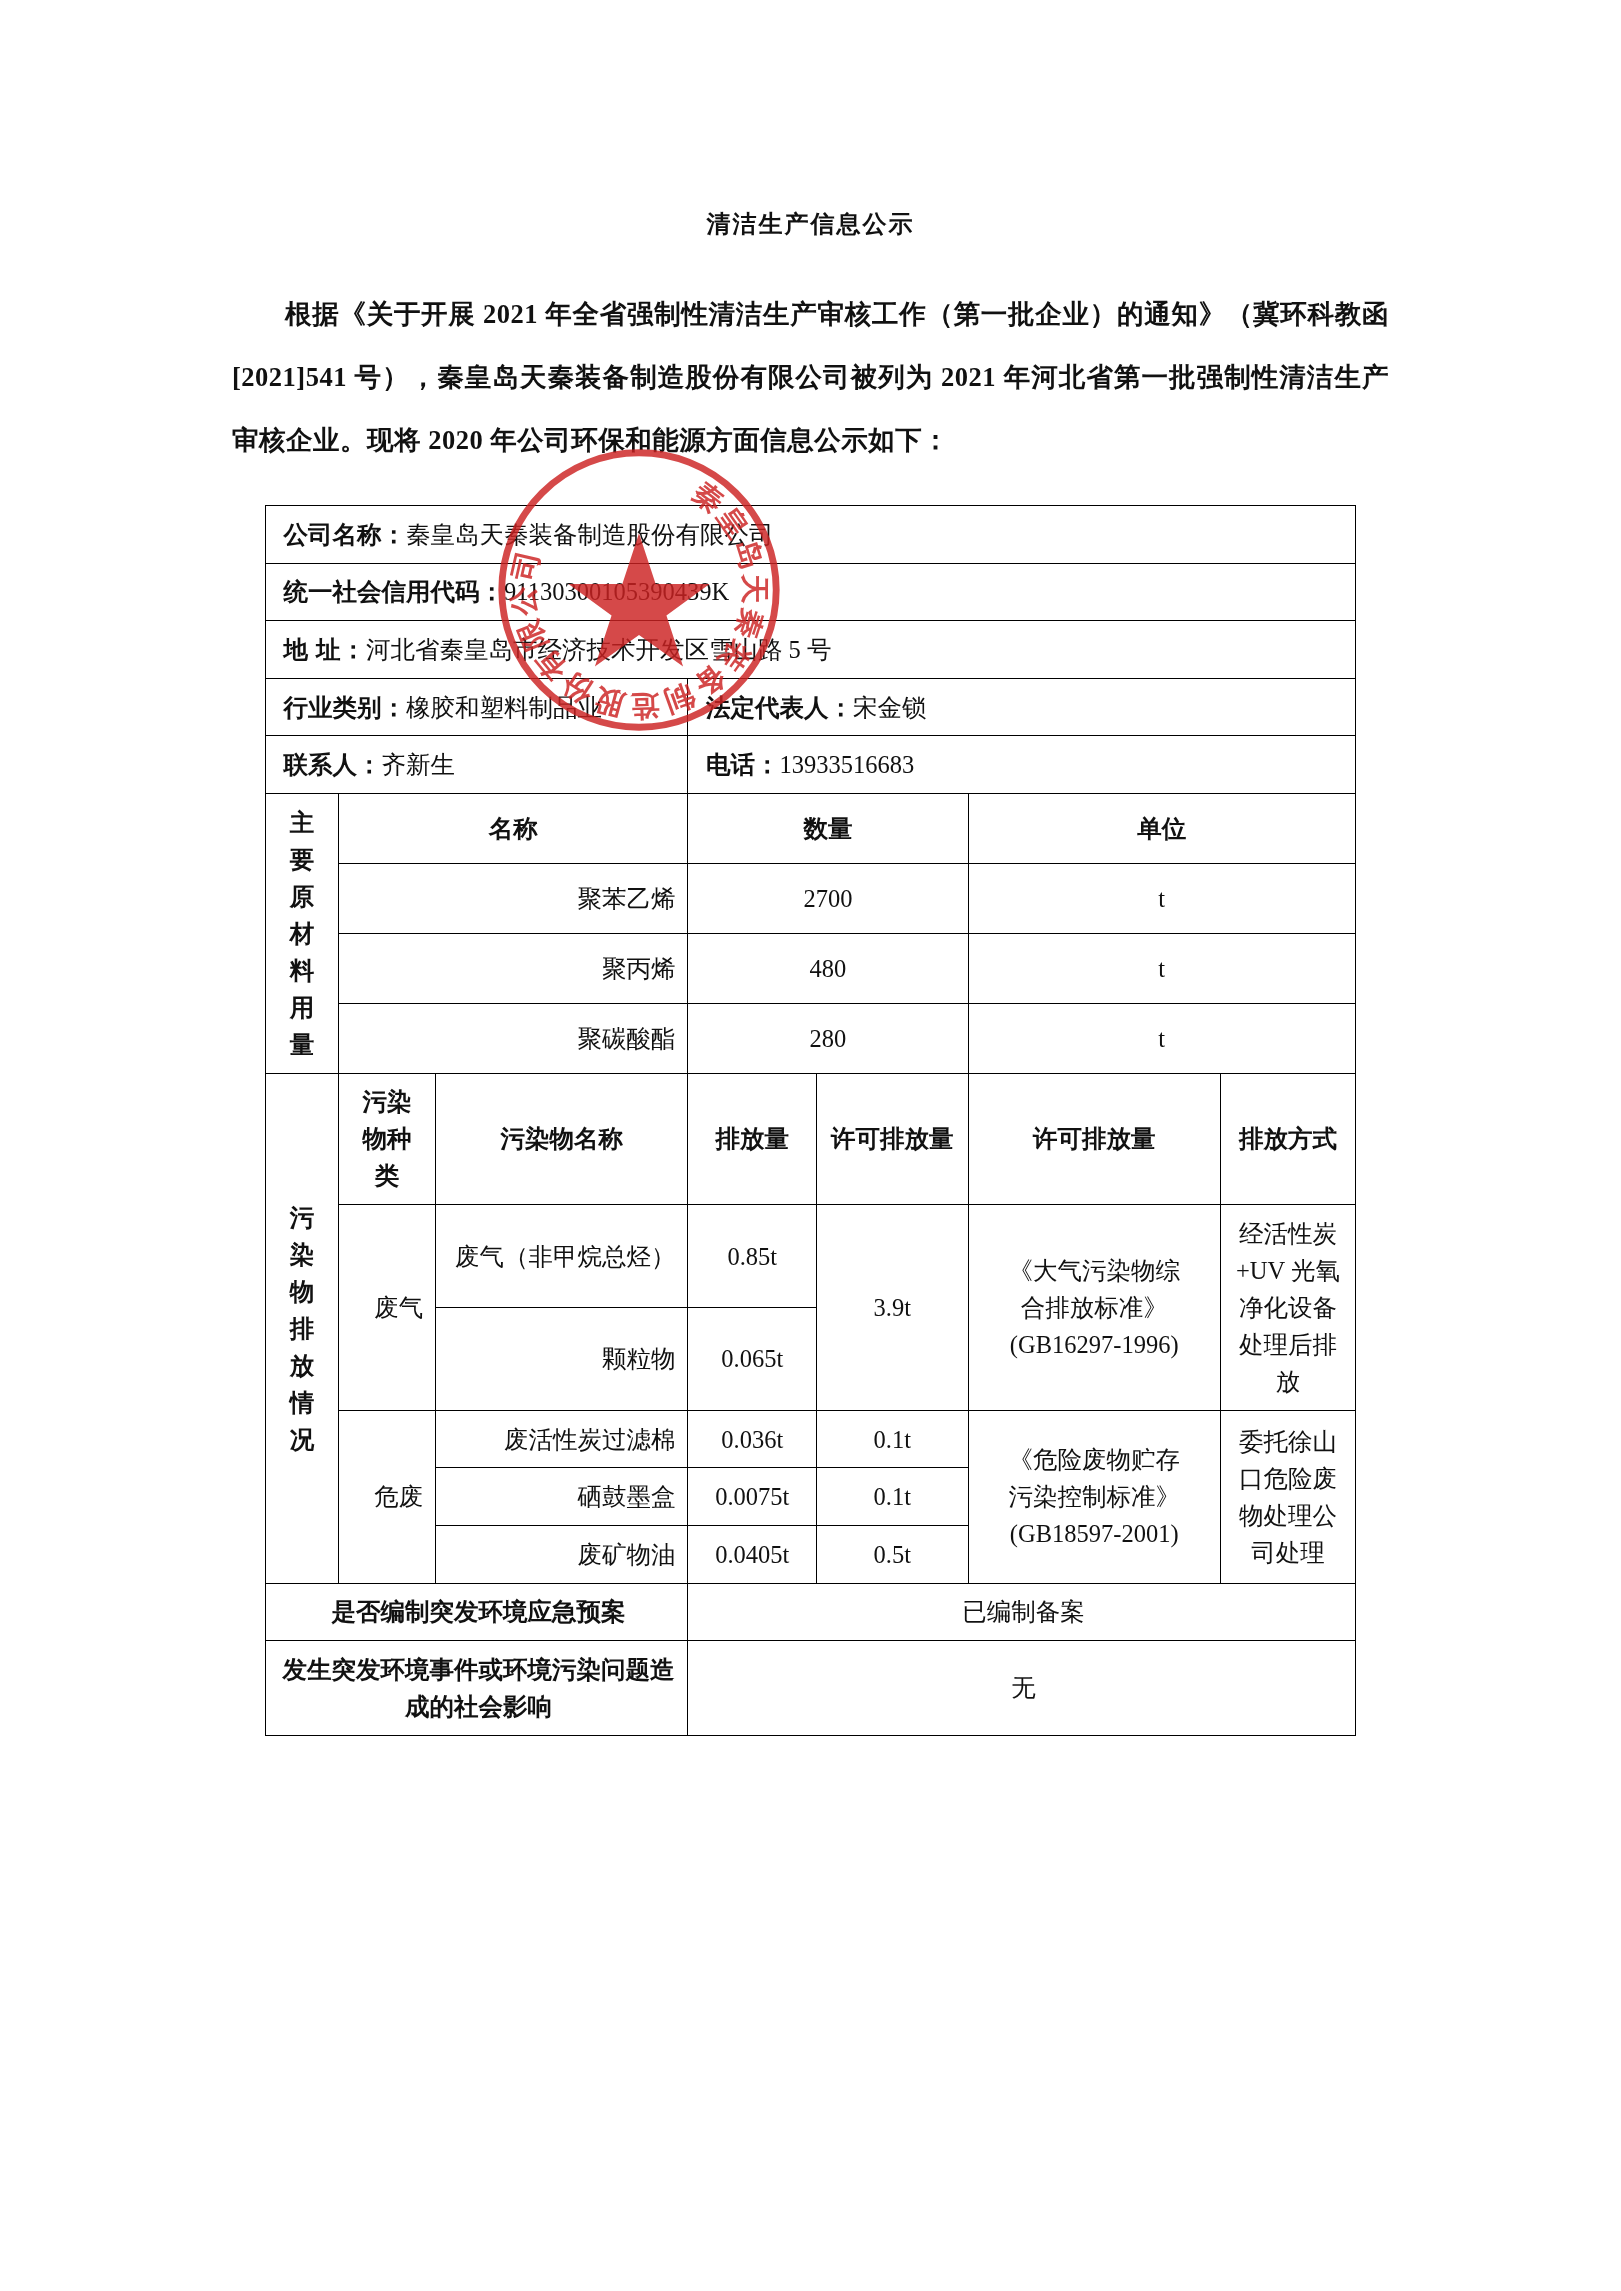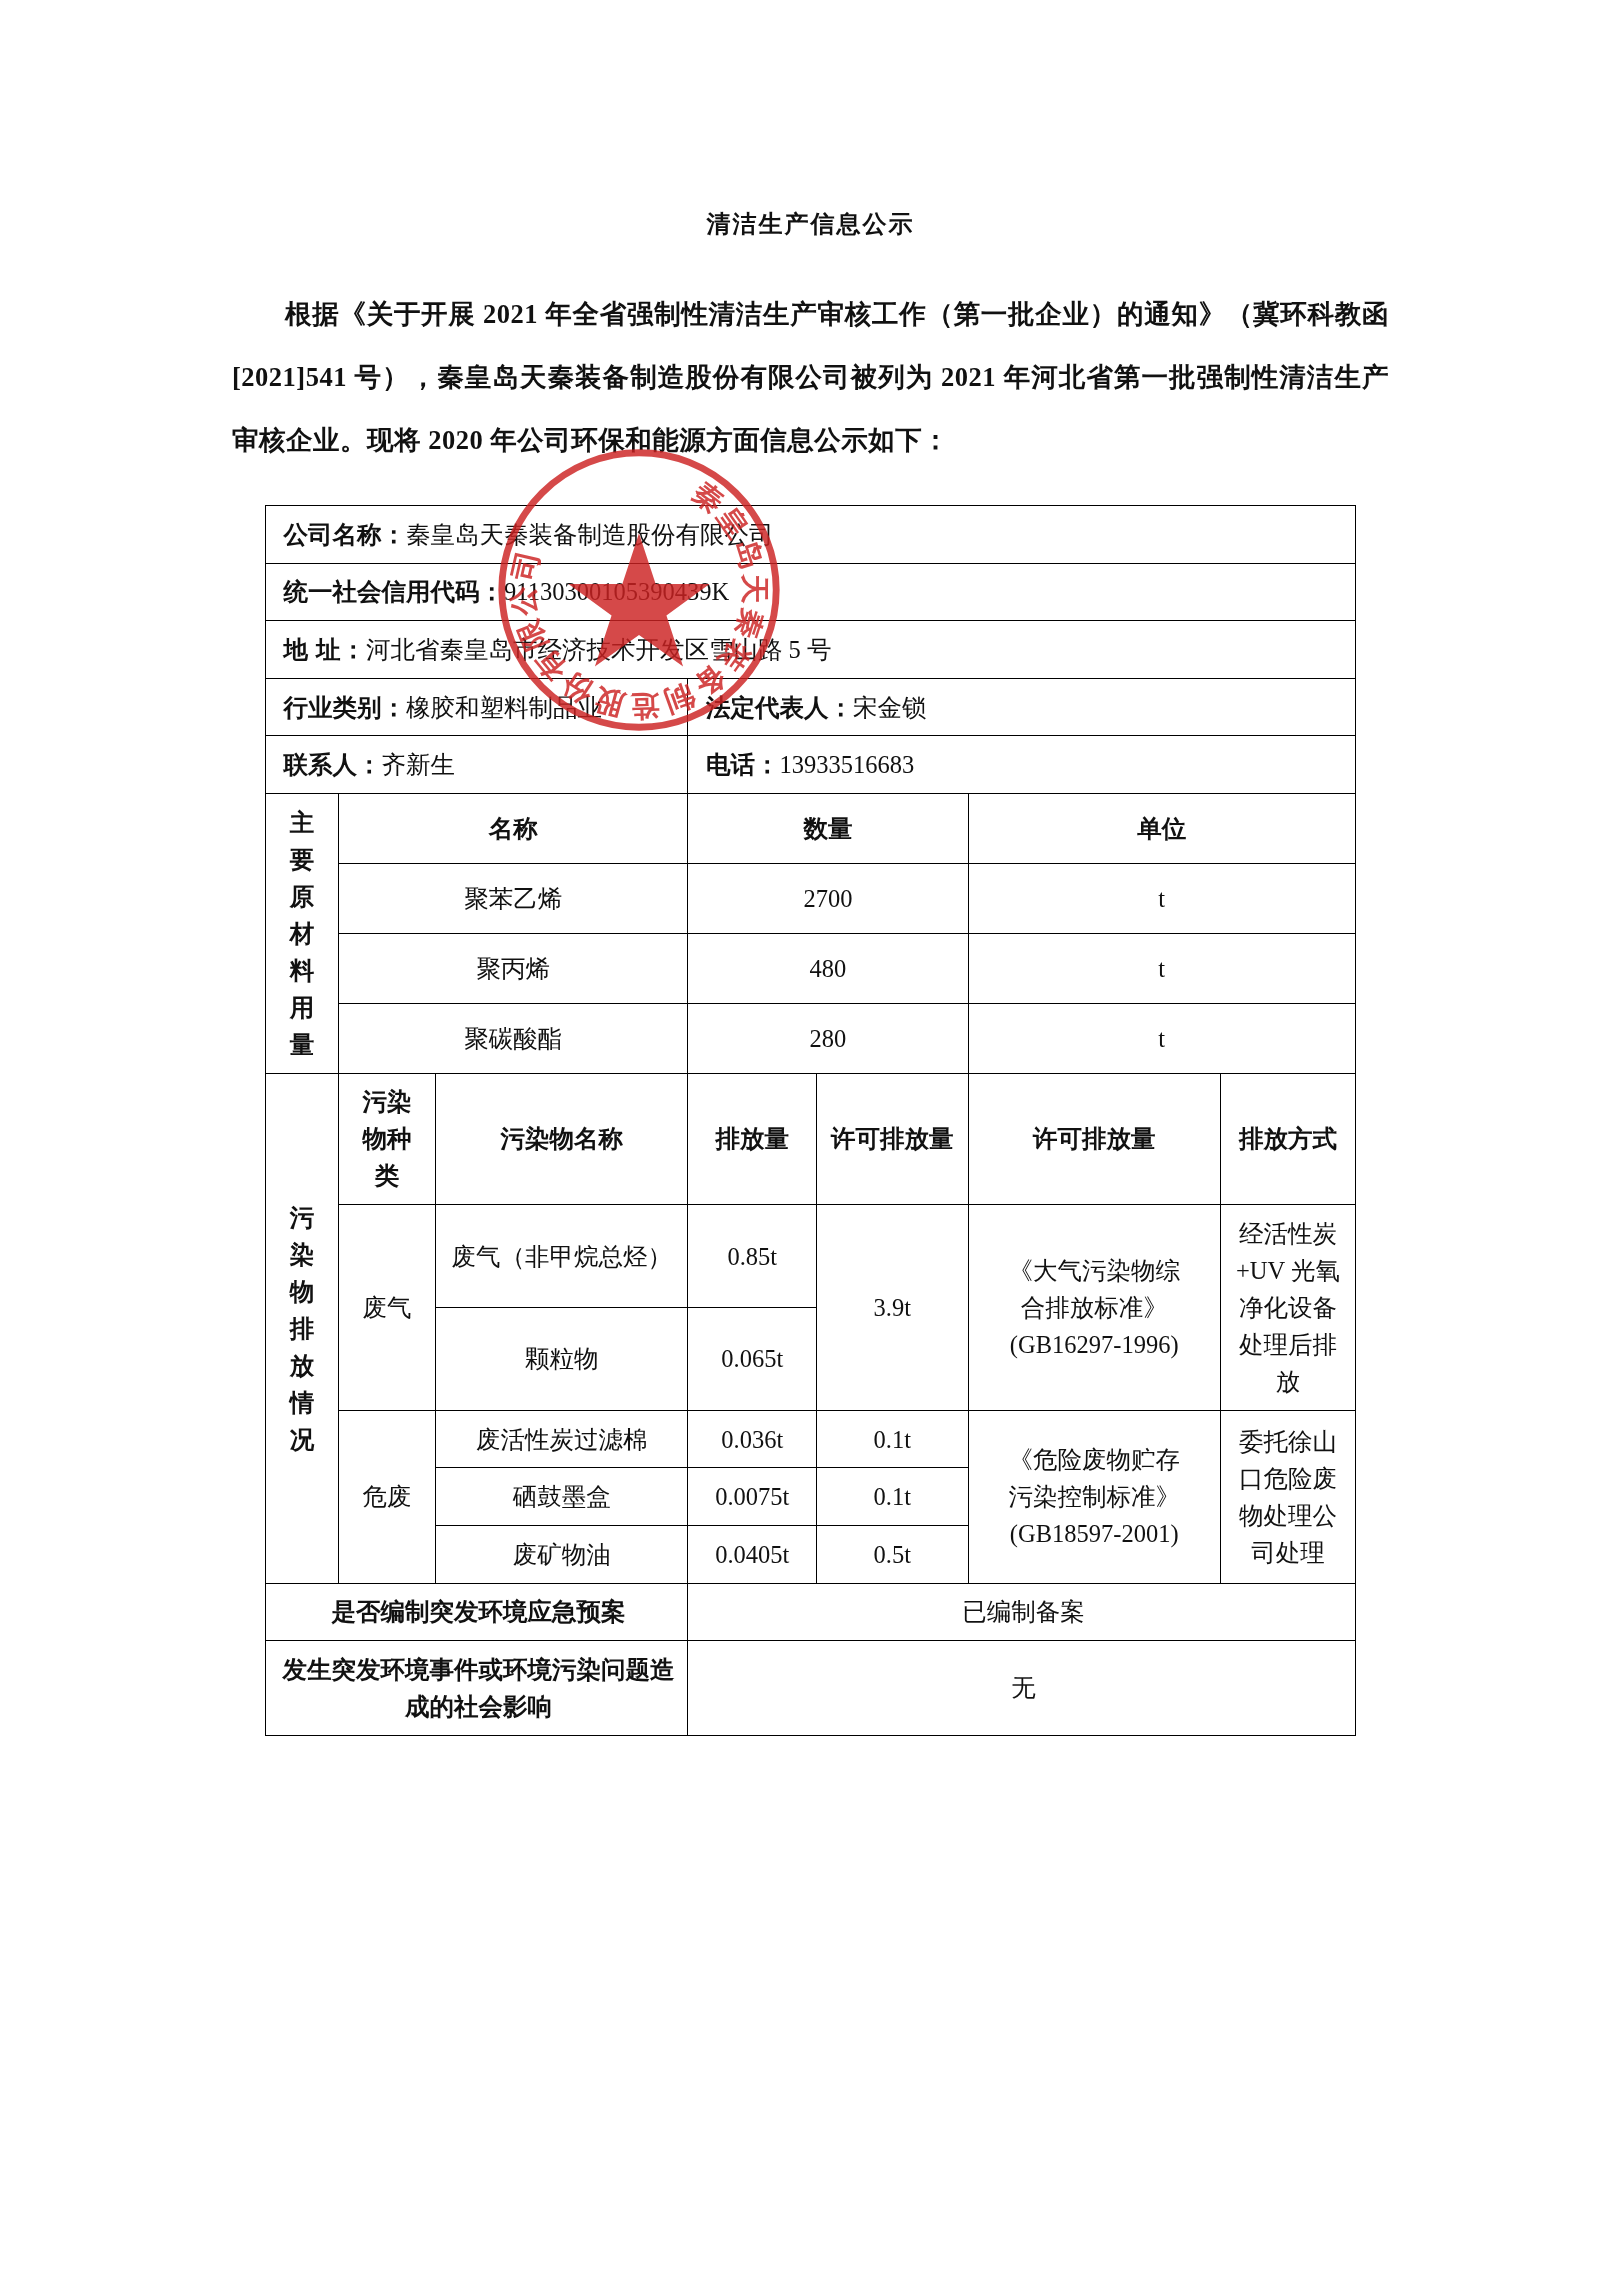--- a/index.html
+++ b/index.html
@@ -60,21 +60,21 @@
     line-height: 37px;
   }
   .label-bold {
     font-family: "Liberation Sans", "DejaVu Sans", sans-serif;
     font-weight: bold;
     font-size: 24.5px;
   }
   .cell-pad {
     padding-left: 17.6px !important;
   }
-  .center { text-align: center; }
+  .center { text-align: right; }
   .vert {
     font-family: "Liberation Sans", "DejaVu Sans", sans-serif;
     font-weight: bold;
     font-size: 24.5px;
     text-align: center;
     line-height: 43px;
     letter-spacing: 0px;
   }
   .vert span { display: block; }
   .hdr {

